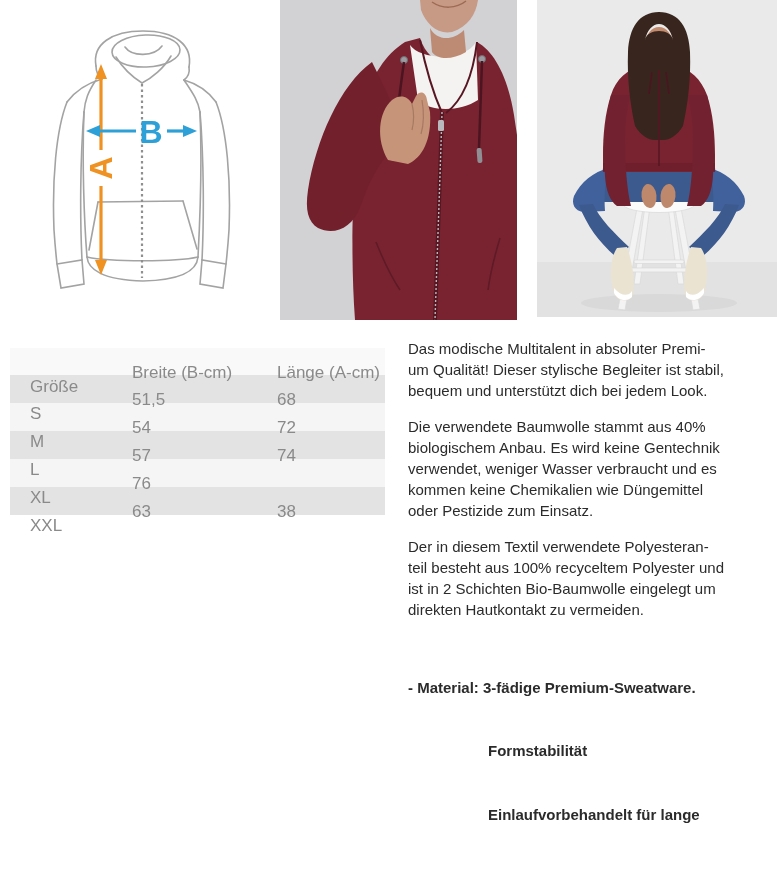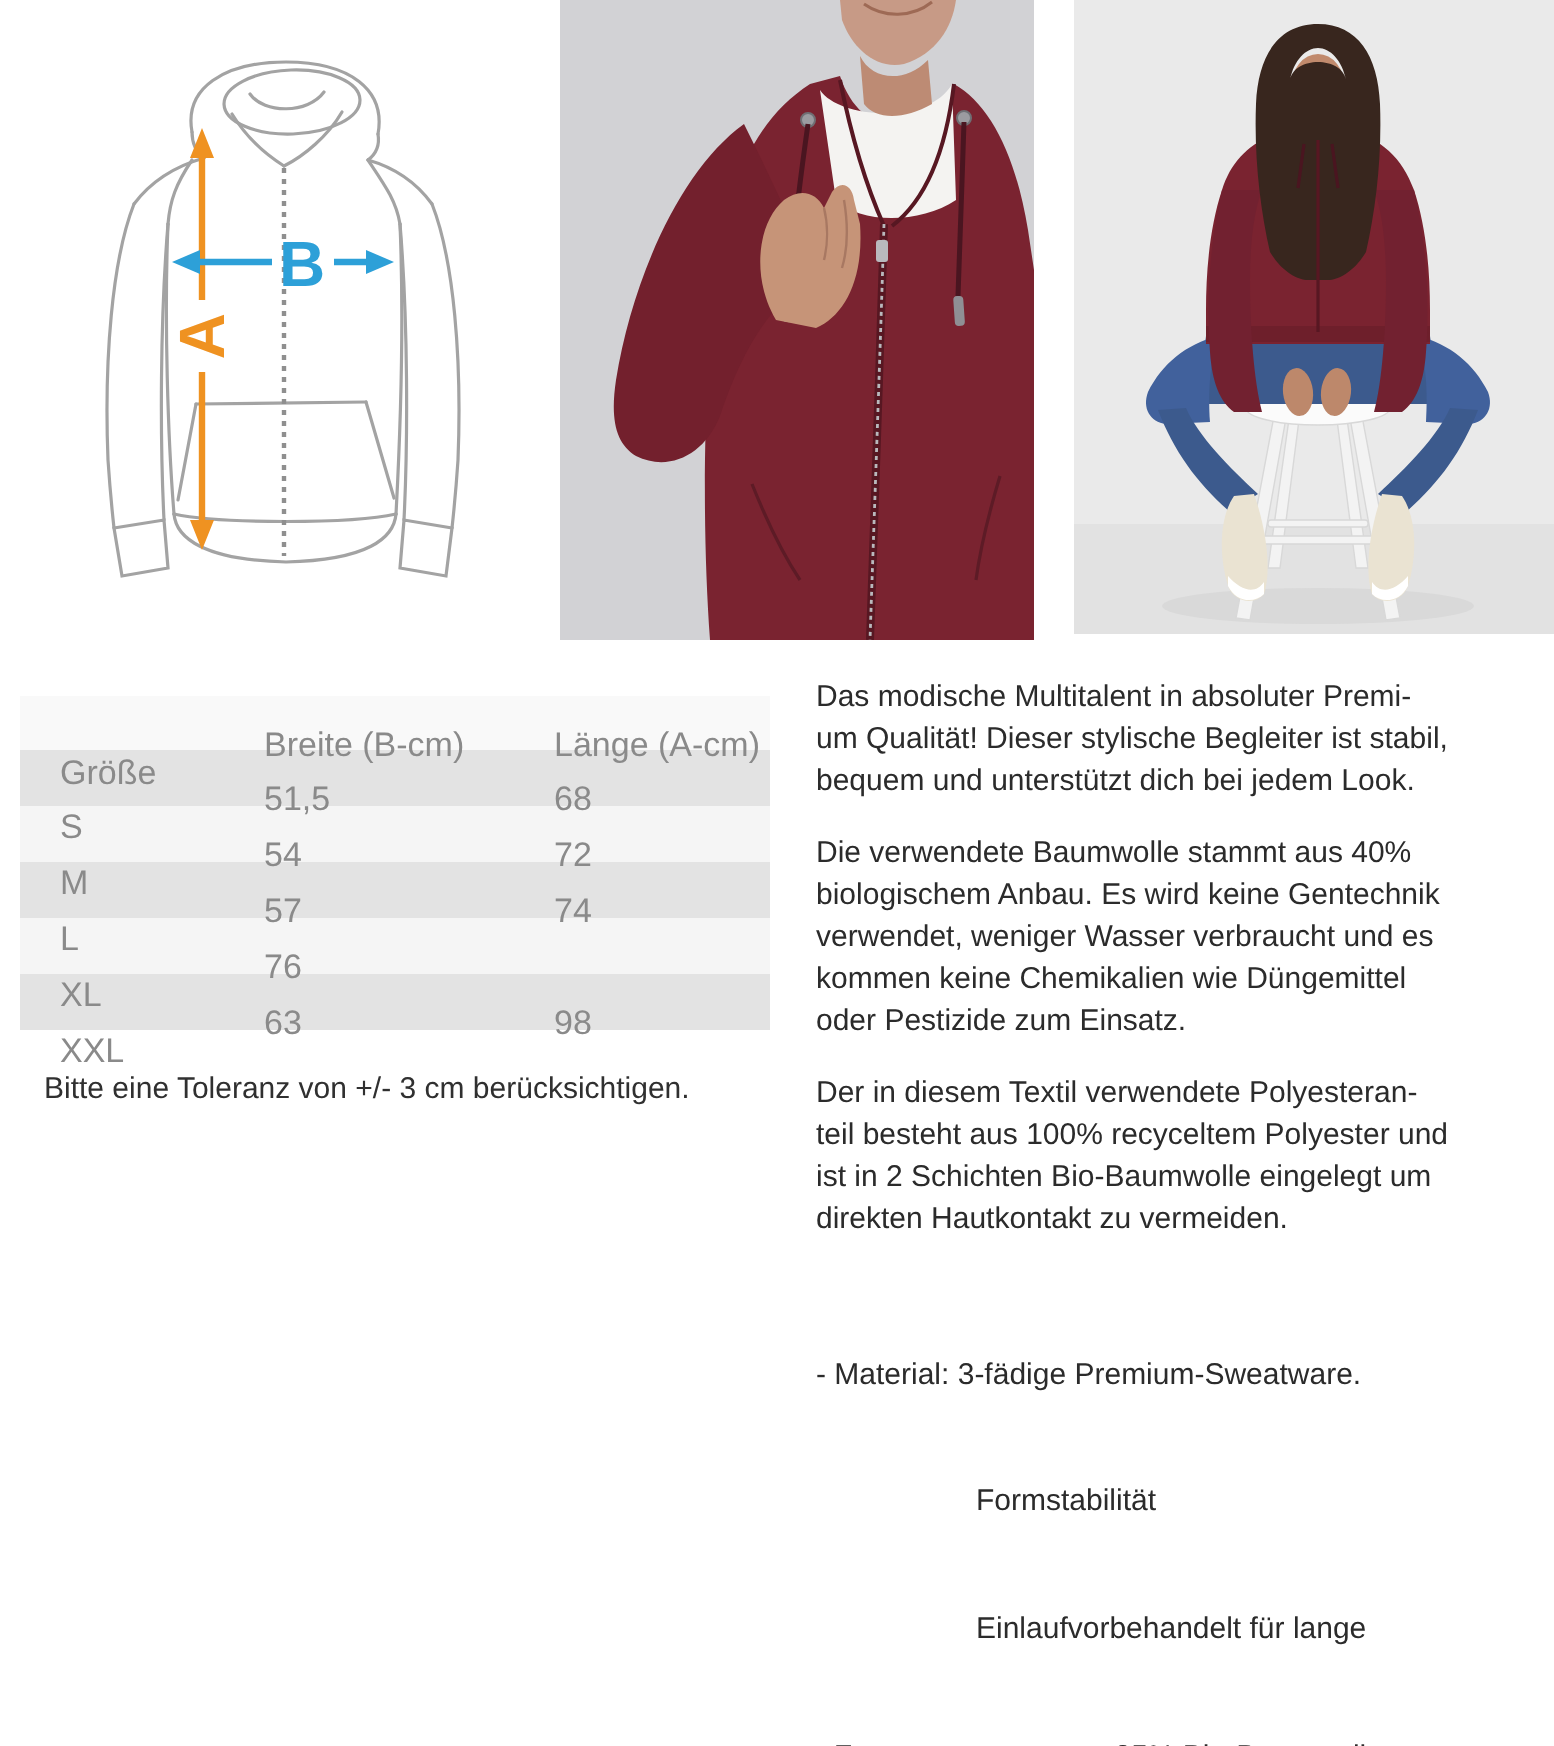--- a/index.html
+++ b/index.html
@@ -35,21 +35,21 @@
   .tdata{height:28px;}
   .tdata.odd{background:var(--table-gray);}
   .tdata.even{background:var(--table-light);}
   .tolerance-note{margin-top:21px;margin-left:12px;font-size:15px;color:#303030;white-space:nowrap;}
 
   
   .desc-col{position:absolute;left:408px;top:338px;width:366px;
             font-size:15px;line-height:21.2px;color:var(--body-text);}
   .desc-col p{margin:0 0 14px 0;white-space:pre;}
   .specs{white-space:pre;}
-  .spec-line{white-space:pre;}
+  .spec-line{white-space:pre;font-weight:bold;}
   .ind-a{padding-left:80px;}
 </style>
 </head>
 <body>
 
 <div id="page">
 
   <div class="gallery-cell diagram-cell">
     <svg viewBox="0 0 280 330">
       <g fill="none" stroke="#a3a3a3" stroke-width="1.6" stroke-linecap="round">
@@ -213,24 +213,23 @@
         <div>57</div>
         <div>74</div>
       </div>
       <div class="trow tdata even">
         <div>XL</div>
         <div>76</div>
       </div>
       <div class="trow tdata odd">
         <div>XXL</div>
         <div>63</div>
-        <div>98</div>
+        <div>38</div>
       </div>
     </div>
-    <div class="tolerance-note">Bitte eine Toleranz von +/- 3 cm berücksichtigen.</div>
   </div>
 
   <div class="desc-col">
     <p>Das modische Multitalent in absoluter Premi-
 um Qualität! Dieser stylische Begleiter ist stabil,
 bequem und unterstützt dich bei jedem Look.</p>
     <p>Die verwendete Baumwolle stammt aus 40%
 biologischem Anbau. Es wird keine Gentechnik
 verwendet, weniger Wasser verbraucht und es
 kommen keine Chemikalien wie Düngemittel

